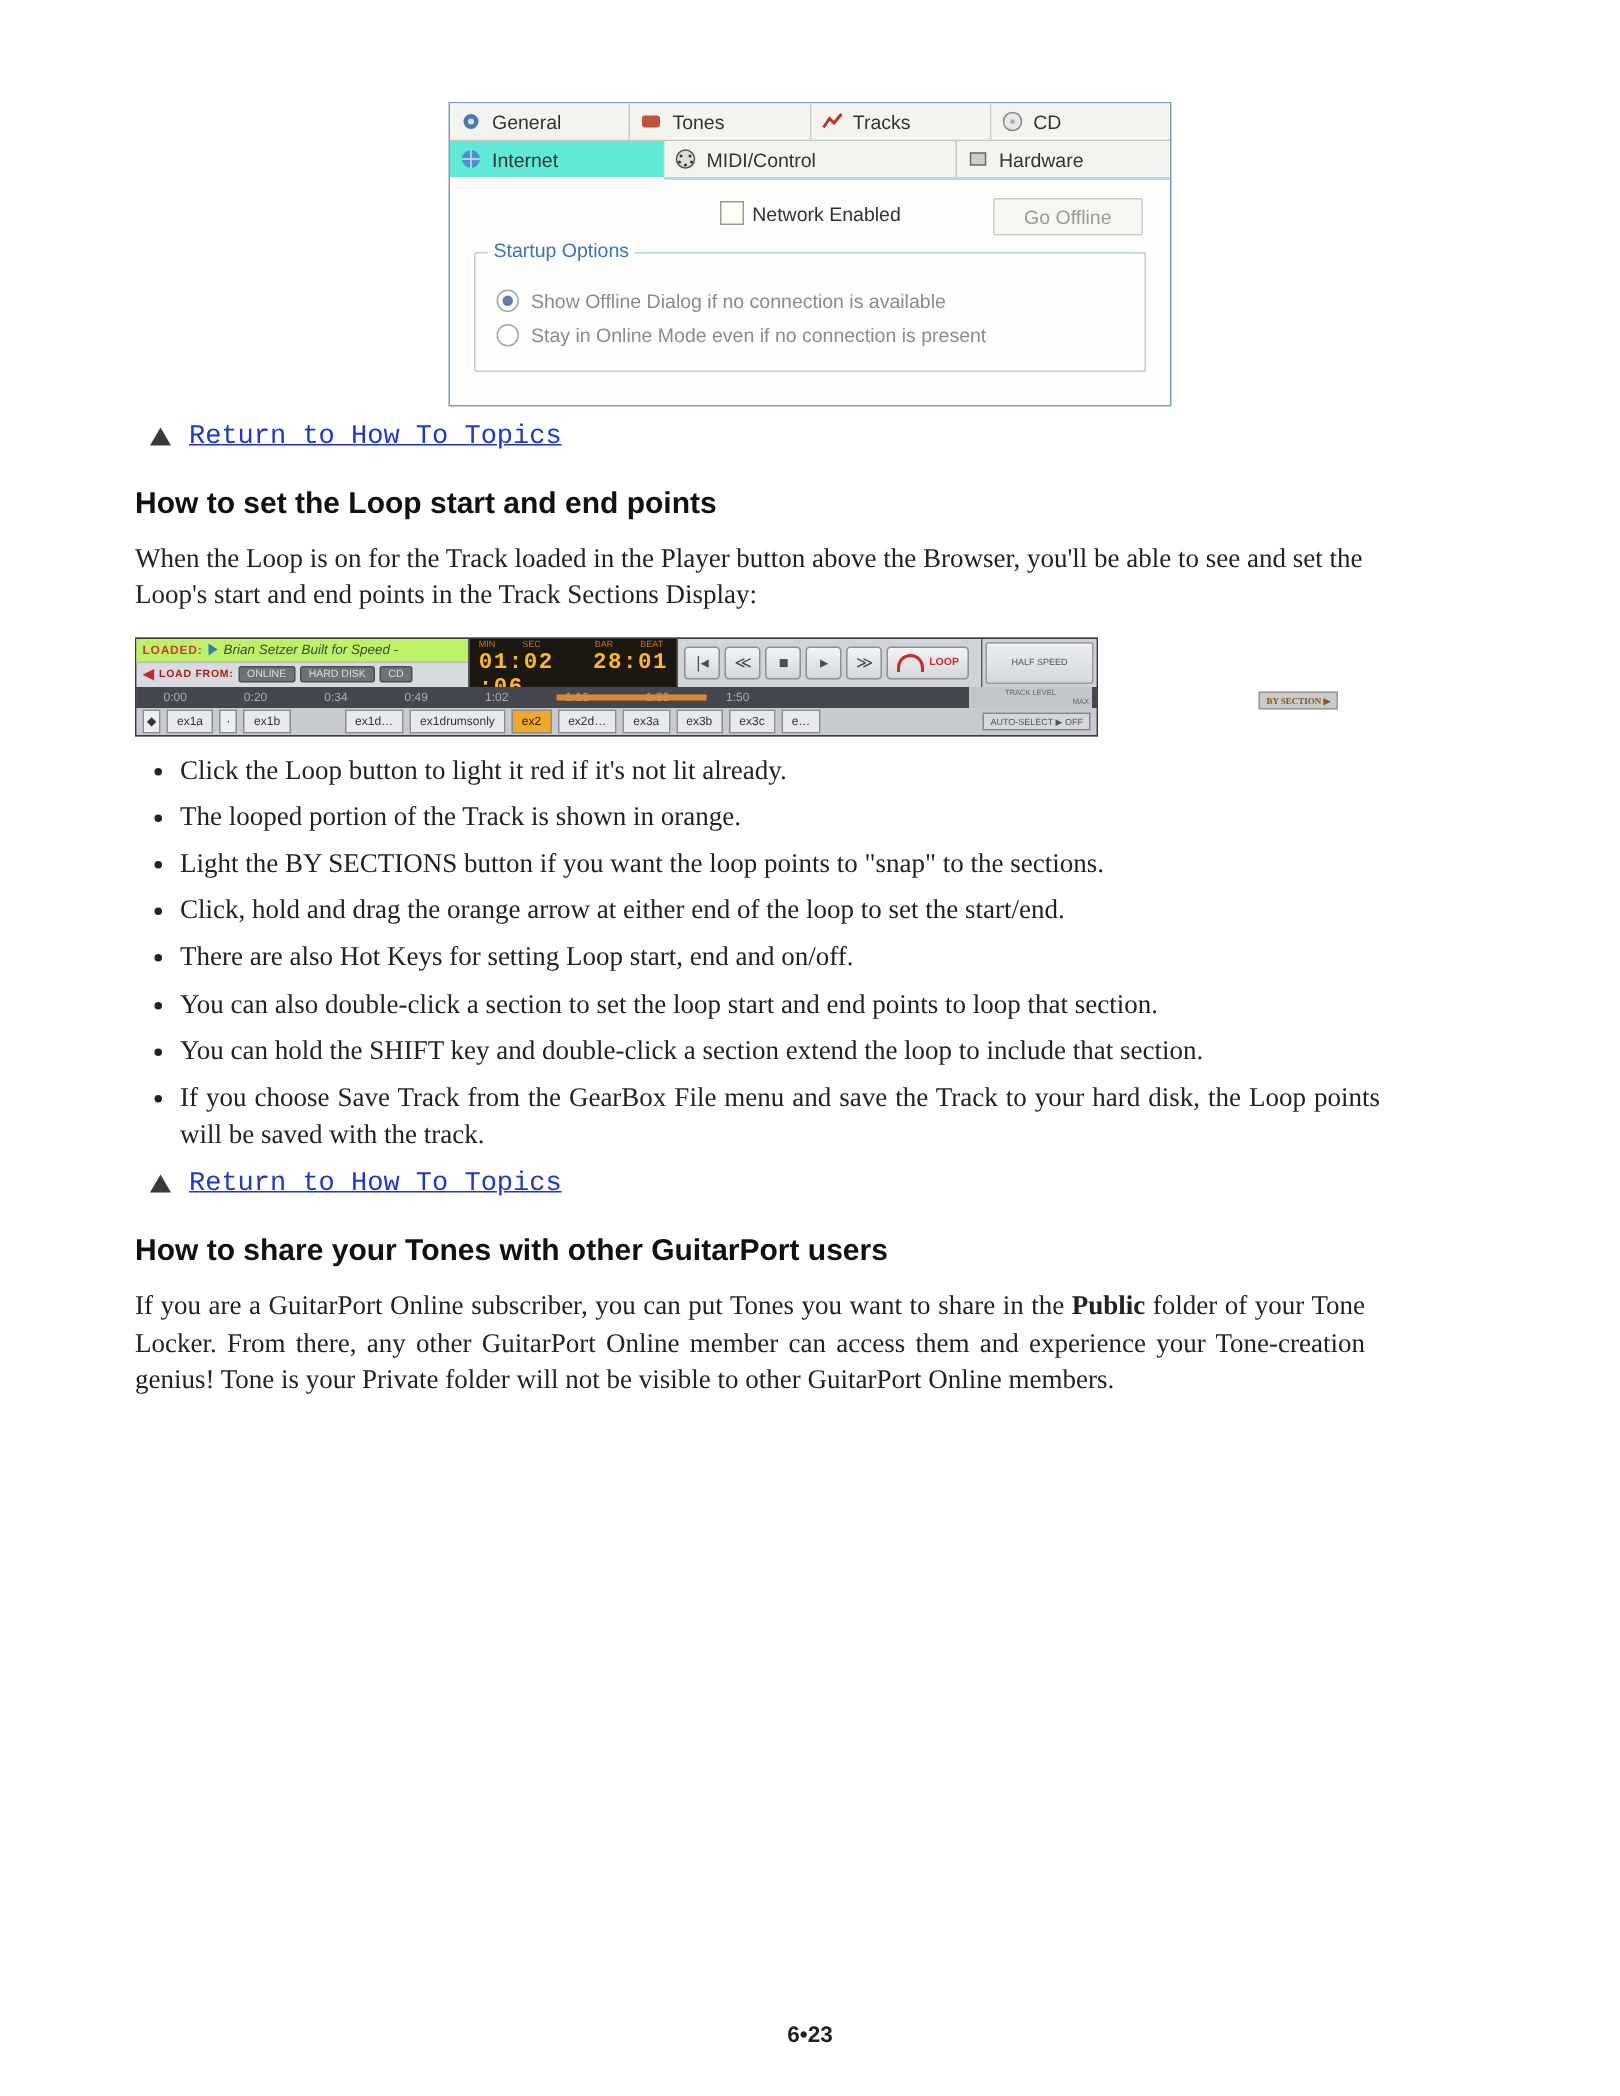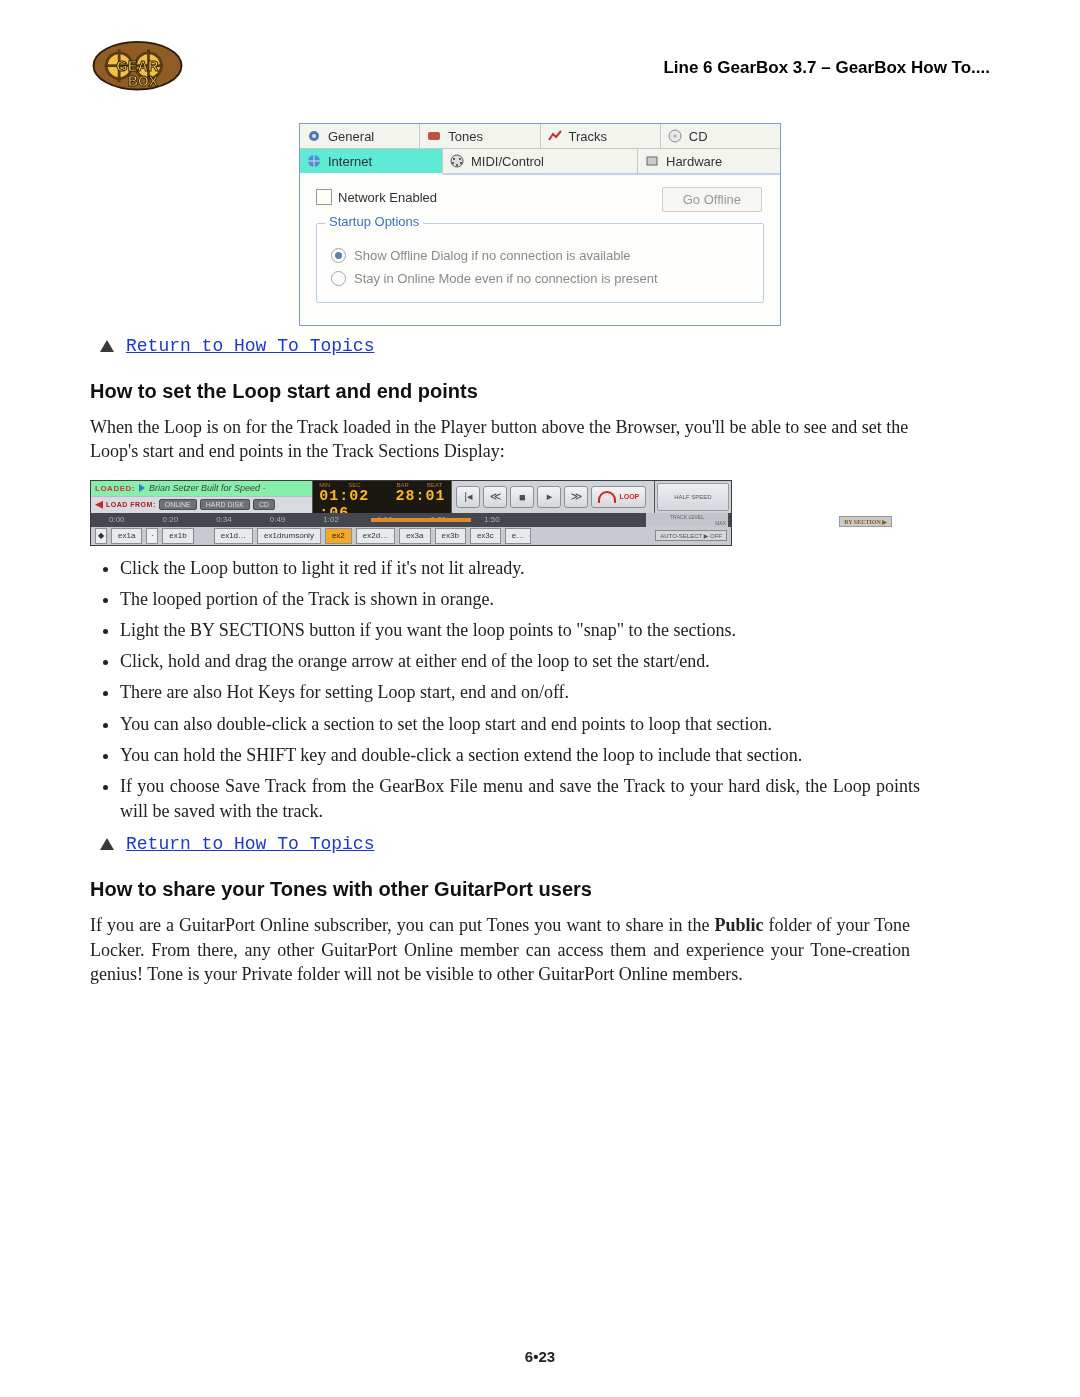--- a/index.html
+++ b/index.html
@@ -74,20 +74,21 @@
   .prefs-body {
     padding: 14px 16px 22px 16px;
     position: relative;
     background: #fdfdfb;
   }
   .net-enabled {
     display: flex;
     align-items: center;
     gap: 6px;
     margin-bottom: 6px;
+    justify-content: center;
   }
   .net-enabled .chk {
     width: 14px; height: 14px;
     border: 1px solid #999;
     background: #fffef4;
     display: inline-block;
   }
   .cursor {
     position: absolute;
     left: 24px;
@@ -217,21 +218,21 @@
     background: #d7dadf;
     border-right: 1px solid #555;
     display: flex;
     flex-direction: column;
   }
   .loaded-row {
     display: flex;
     align-items: center;
     gap: 4px;
     height: 16px;
-    background: #86efac;
+    background: #bef264;
     border-bottom: 1px solid #b8bcc2;
     font-size: 8px;
     color: #333;
     padding: 0 4px;
   }
   .loaded-row .play-tri {
     width: 0;height:0;
     border-top:4px solid transparent;
     border-bottom:4px solid transparent;
     border-left:6px solid #3676cc;
@@ -434,38 +435,20 @@
     background:#eceef1;
     border:1px solid #8a8d92;
     display:flex;align-items:center;justify-content:center;
   }
 </style>
 </head>
 <body>
 
 <div class="page">
 
-  <div class="header">
-    <div class="logo">
-      <svg viewBox="0 0 100 60" width="95" height="55">
-        <ellipse cx="50" cy="28" rx="48" ry="26" fill="#8f5d24" stroke="#2c1a06" stroke-width="2"></ellipse>
-        <circle cx="30" cy="28" r="14" fill="#f0c144" stroke="#5b3a10" stroke-width="3"></circle>
-        <circle cx="62" cy="28" r="14" fill="#f0c144" stroke="#5b3a10" stroke-width="3"></circle>
-        <g stroke="#5b3a10" stroke-width="3">
-          <line x1="30" y1="10" x2="30" y2="46"></line>
-          <line x1="14" y1="28" x2="46" y2="28"></line>
-          <line x1="62" y1="10" x2="62" y2="46"></line>
-          <line x1="46" y1="28" x2="78" y2="28"></line>
-        </g>
-        <text x="50" y="34" text-anchor="middle" font-family="Arial Black,Arial" font-size="16" font-weight="900" fill="#f7d35b" stroke="#2c1a06" stroke-width="1">GEAR</text>
-        <text x="56" y="50" text-anchor="middle" font-family="Arial Black,Arial" font-size="15" font-weight="900" fill="#f7d35b" stroke="#2c1a06" stroke-width="1">BOX</text>
-      </svg>
-    </div>
-    <div class="doc-title">Line 6 GearBox 3.7 – GearBox How To....</div>
-  </div>
 
   <div class="prefs-img">
     <div class="tab-row">
       <div class="tab">
         <span class="ico">
           <svg viewBox="0 0 16 16">
               <circle cx="8" cy="8" r="5" fill="#4a79b8"></circle>
               <circle cx="8" cy="8" r="2" fill="#dde"></circle>
             </svg>
         </span>
@@ -626,21 +609,21 @@
           <span>TRACK LEVEL</span>
           <span style="align-self:flex-end;margin-right:2px">MAX</span>
         </div>
       </div>
 
       <div class="sections-row">
         <div class="diamond-mark">◆</div>
         <div class="sec">ex1a</div>
         <div class="diamond-mark">·</div>
         <div class="sec">ex1b</div>
-        <div class="sec" style="margin-left:16px">ex1d…</div>
+        <div class="sec" style="margin-left:32px">ex1d…</div>
         <div class="sec">ex1drumsonly</div>
         <div class="sec sel">ex2</div>
         <div class="sec">ex2d…</div>
         <div class="sec">ex3a</div>
         <div class="sec">ex3b</div>
         <div class="sec">ex3c</div>
         <div class="sec">e…</div>
         <div class="autoselect">AUTO-SELECT ▶ OFF</div>
       </div>
     </div>

